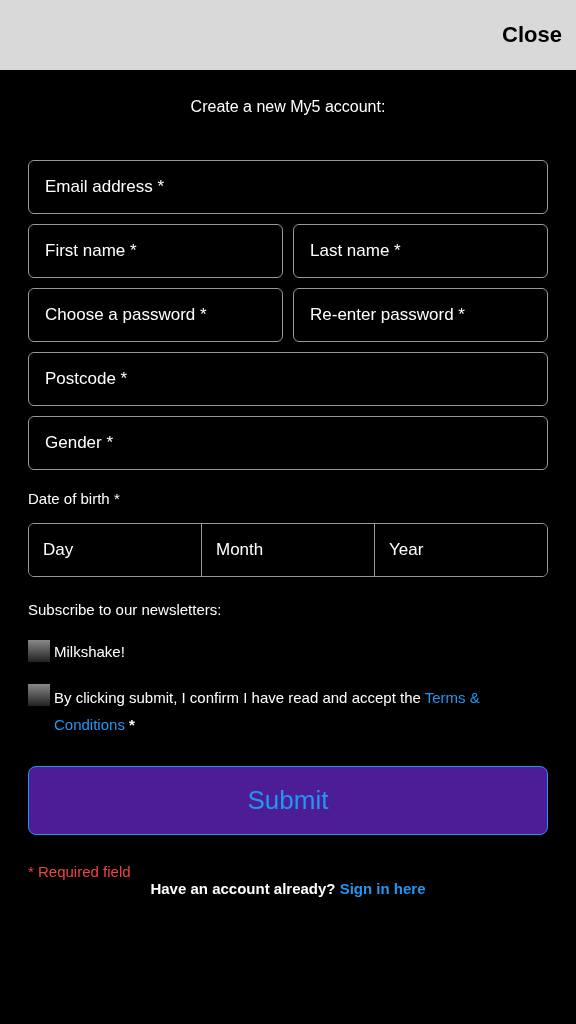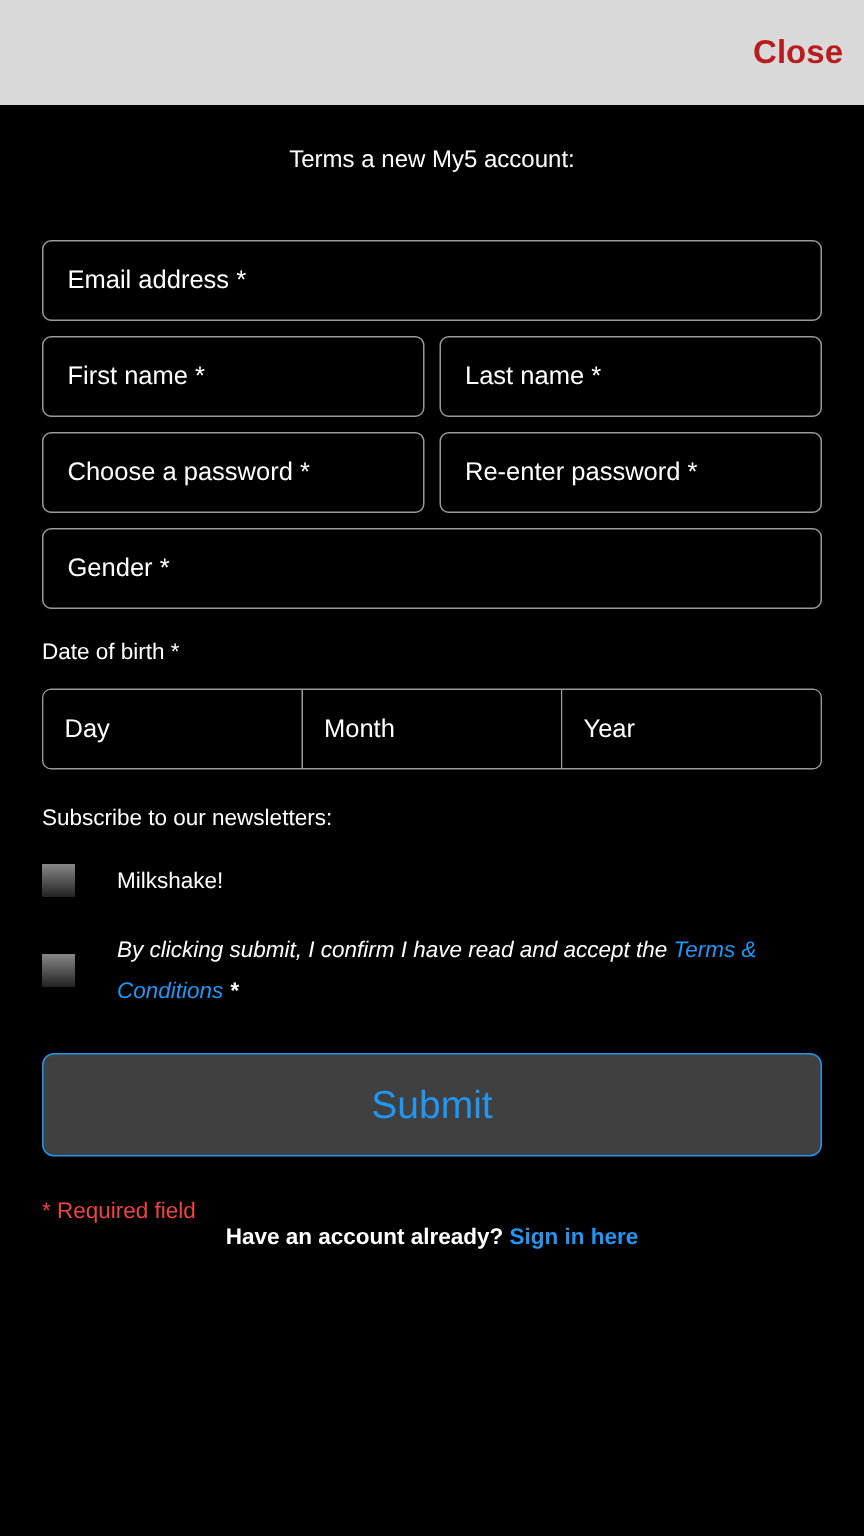--- a/index.html
+++ b/index.html
@@ -17,21 +17,21 @@
     }
     .header {
       background: #d9d9d9;
       height: 70px;
       display: flex;
       align-items: center;
       justify-content: flex-end;
       padding: 0 14px;
     }
     .close-btn {
-      color: #b91c1c;
+      color: #000000;
       font-size: 22px;
       font-weight: 600;
       background: none;
       border: none;
       cursor: pointer;
     }
     .content {
       padding: 28px 28px 20px 28px;
     }
     .title {
@@ -90,27 +90,26 @@
     }
     .newsletter-label {
       font-size: 15px;
       color: #fff;
       margin-top: 22px;
       margin-bottom: 22px;
     }
     .checkbox-row {
       display: flex;
       align-items: center;
-      gap: 28px;
+      gap: 4px;
       margin-bottom: 22px;
     }
     .checkbox-row.terms {
-      align-items: center;
+      align-items: flex-start;
       margin-bottom: 28px;
-      font-style: italic;
     }
     .checkbox {
       width: 22px;
       height: 22px;
       background: linear-gradient(to bottom, #888 0%, #555 50%, #222 100%);
       border: none;
       flex-shrink: 0;
       cursor: pointer;
     }
     .checkbox-label {
@@ -126,21 +125,21 @@
       color: #2196f3;
       text-decoration: none;
       cursor: pointer;
     }
     .terms-asterisk {
       color: #fff;
       font-weight: bold;
     }
     .submit-btn {
       width: 100%;
-      background: #404040;
+      background: #4c1d95;
       border: 1px solid #2196f3;
       border-radius: 8px;
       color: #2196f3;
       font-size: 26px;
       font-weight: 400;
       padding: 18px 0;
       cursor: pointer;
       margin-bottom: 28px;
     }
     .required-note {
@@ -155,21 +154,21 @@
     }
   </style>
 </head>
 <body>
 
 <div class="header">
   <button class="close-btn">Close</button>
 </div>
 
 <div class="content">
-  <div class="title">Terms a new My5 account:</div>
+  <div class="title">Create a new My5 account:</div>
 
   <div class="row">
     <div class="input-wrap">
       <input type="text" class="text-input" placeholder="Email address *" style="">
     </div>
   </div>
 
   <div class="row">
     <div class="input-wrap">
       <input type="text" class="text-input" placeholder="First name *" style="">
@@ -181,20 +180,25 @@
 
   <div class="row">
     <div class="input-wrap">
       <input type="password" class="text-input" placeholder="Choose a password *" style="">
     </div>
     <div class="input-wrap">
       <input type="password" class="text-input" placeholder="Re-enter password *" style="">
     </div>
   </div>
 
+  <div class="row">
+    <div class="input-wrap">
+      <input type="text" class="text-input" placeholder="Postcode *" style="">
+    </div>
+  </div>
 
   <div class="row">
     <div class="input-wrap">
       <input type="text" class="text-input" placeholder="Gender *" style="">
     </div>
   </div>
 
   <div class="section-label">Date of birth *</div>
 
   <div class="dob-row">

